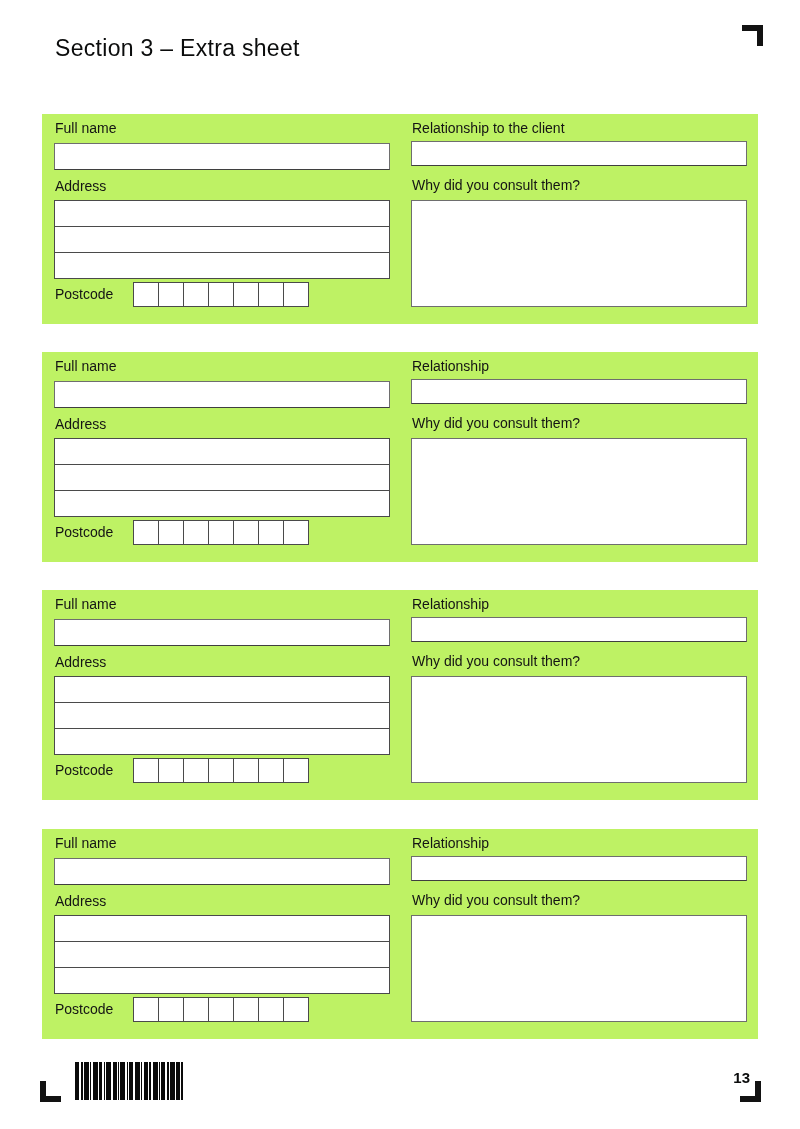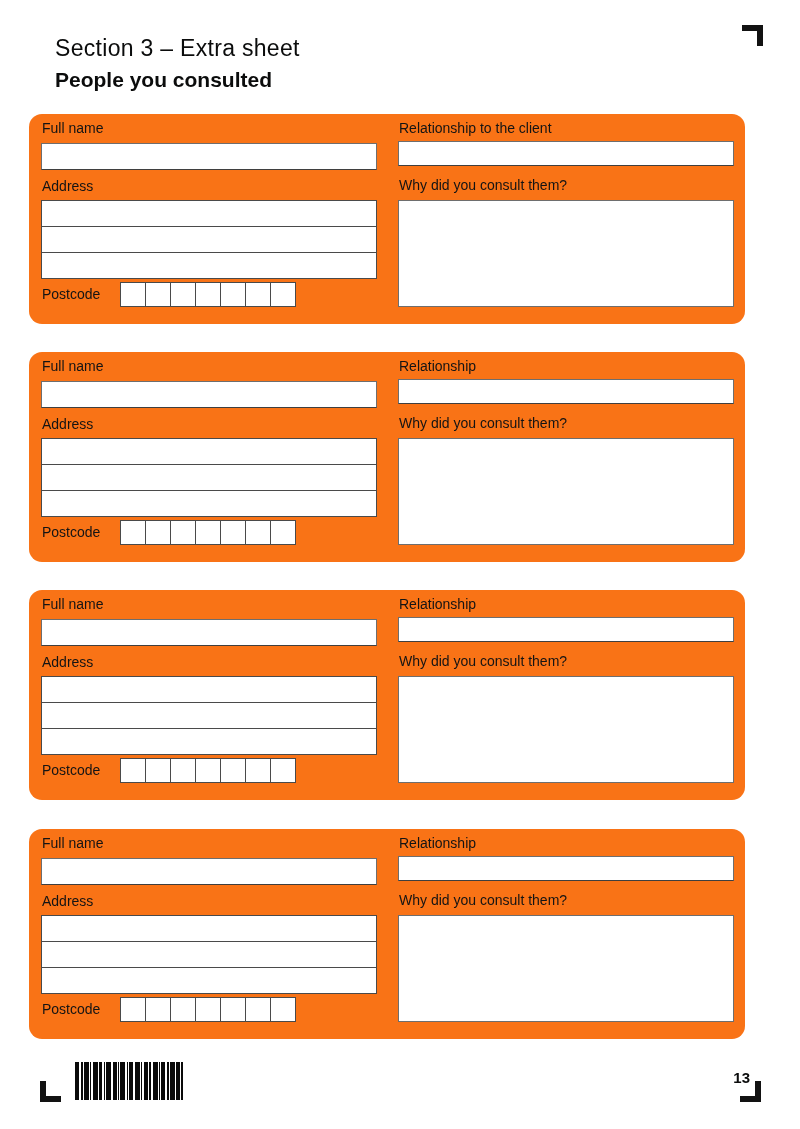--- a/index.html
+++ b/index.html
@@ -22,23 +22,22 @@
   }
 
   
   .crop { position: absolute; width: 21px; height: 21px; }
   .crop.tr { left: 742px; top: 25px;  border-top: 6px solid #121212; border-right: 6px solid #121212; }
   .crop.bl { left: 40px;  top: 1081px; border-left: 6px solid #121212; border-bottom: 6px solid #121212; }
   .crop.br { left: 740px; top: 1081px; border-right: 6px solid #121212; border-bottom: 6px solid #121212; }
 
   
   .block {
-    position: absolute; left: 29px; width: 716px; height: 210px;
-    background: #f97316;
-    border-radius: 13px;
+    position: absolute; left: 42px; width: 716px; height: 210px;
+    background: #bef264;
   }
   .lbl {
     position: absolute; font-size: 14px; color: #141414; white-space: nowrap;
   }
   .lbl.fn   { left: 13px;  top: 6px; }
   .lbl.rel  { left: 370px; top: 6px; text-align: center; }
   .lbl.addr { left: 13px;  top: 64px; }
   .lbl.why  { left: 370px; top: 63px; }
   .lbl.pc   { left: 13px;  top: 172px; }
 
@@ -93,21 +92,20 @@
   }
 </style>
 </head>
 <body>
 
 <div class="page">
 
   <div class="crop tr"></div>
 
   <h1 class="section-title">Section 3 – Extra sheet</h1>
-  <h2 class="page-heading">People you consulted</h2>
 
   <section class="block" style="top:114px">
     <span class="lbl fn">Full name</span>
     <input type="text" class="inp name-input" value="" style="">
     <span class="lbl rel">Relationship to the client</span>
     <input type="text" class="inp rel-input" value="" style="">
     <span class="lbl addr">Address</span>
     <input type="text" class="addr-row r1" value="" style="">
     <input type="text" class="addr-row r2" value="" style="">
     <input type="text" class="addr-row r3" value="" style="">

